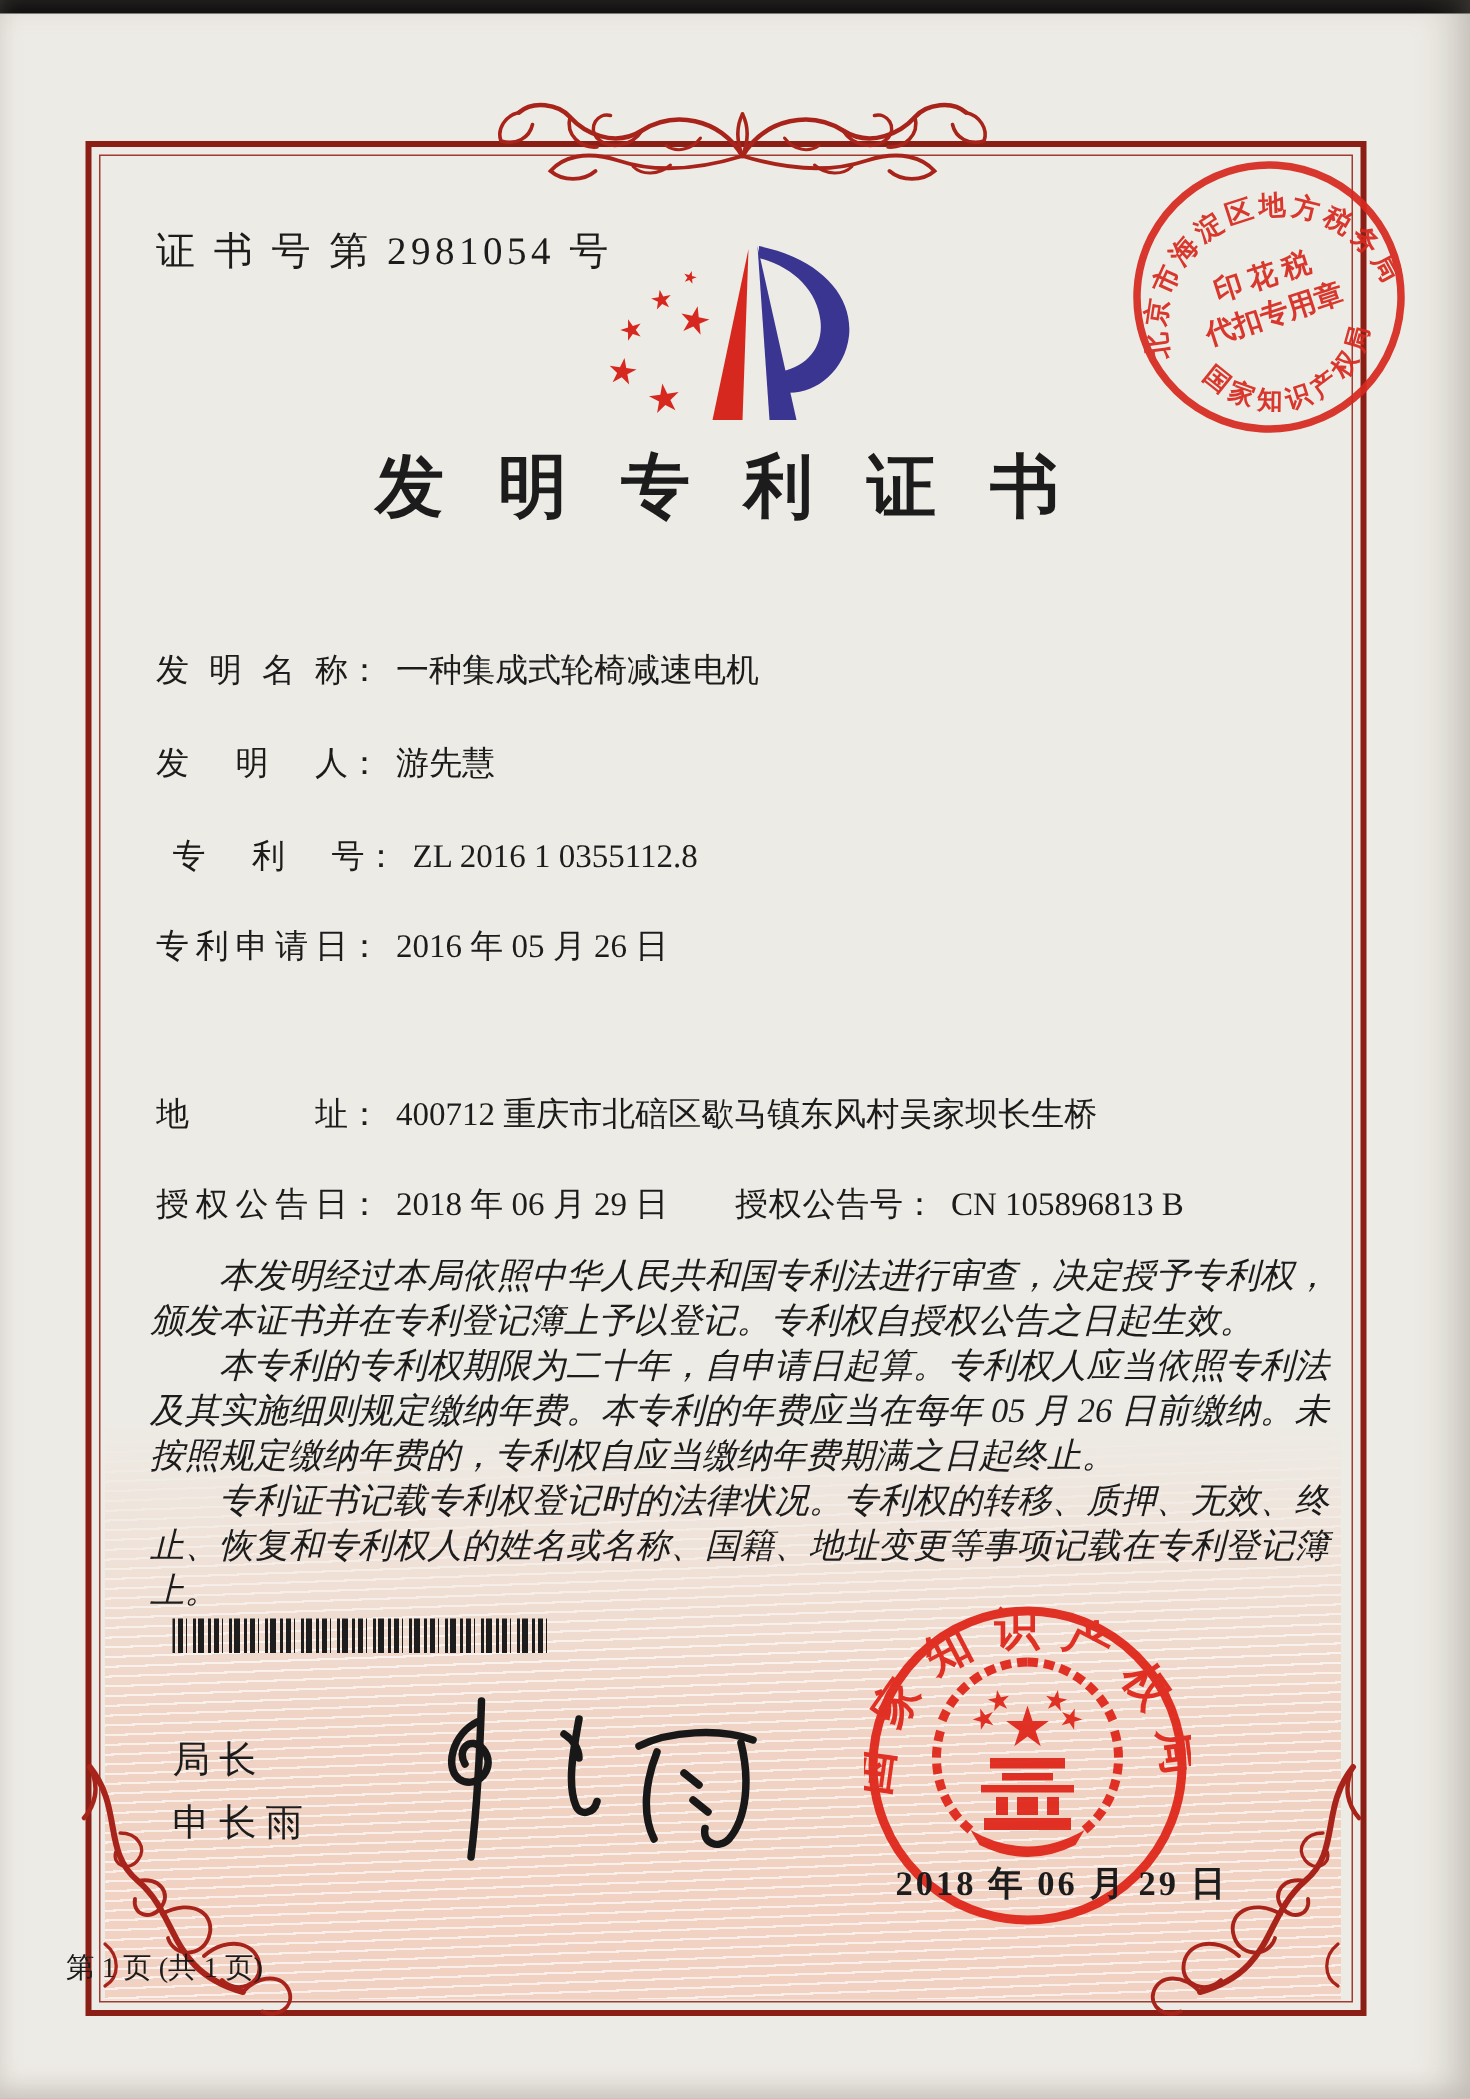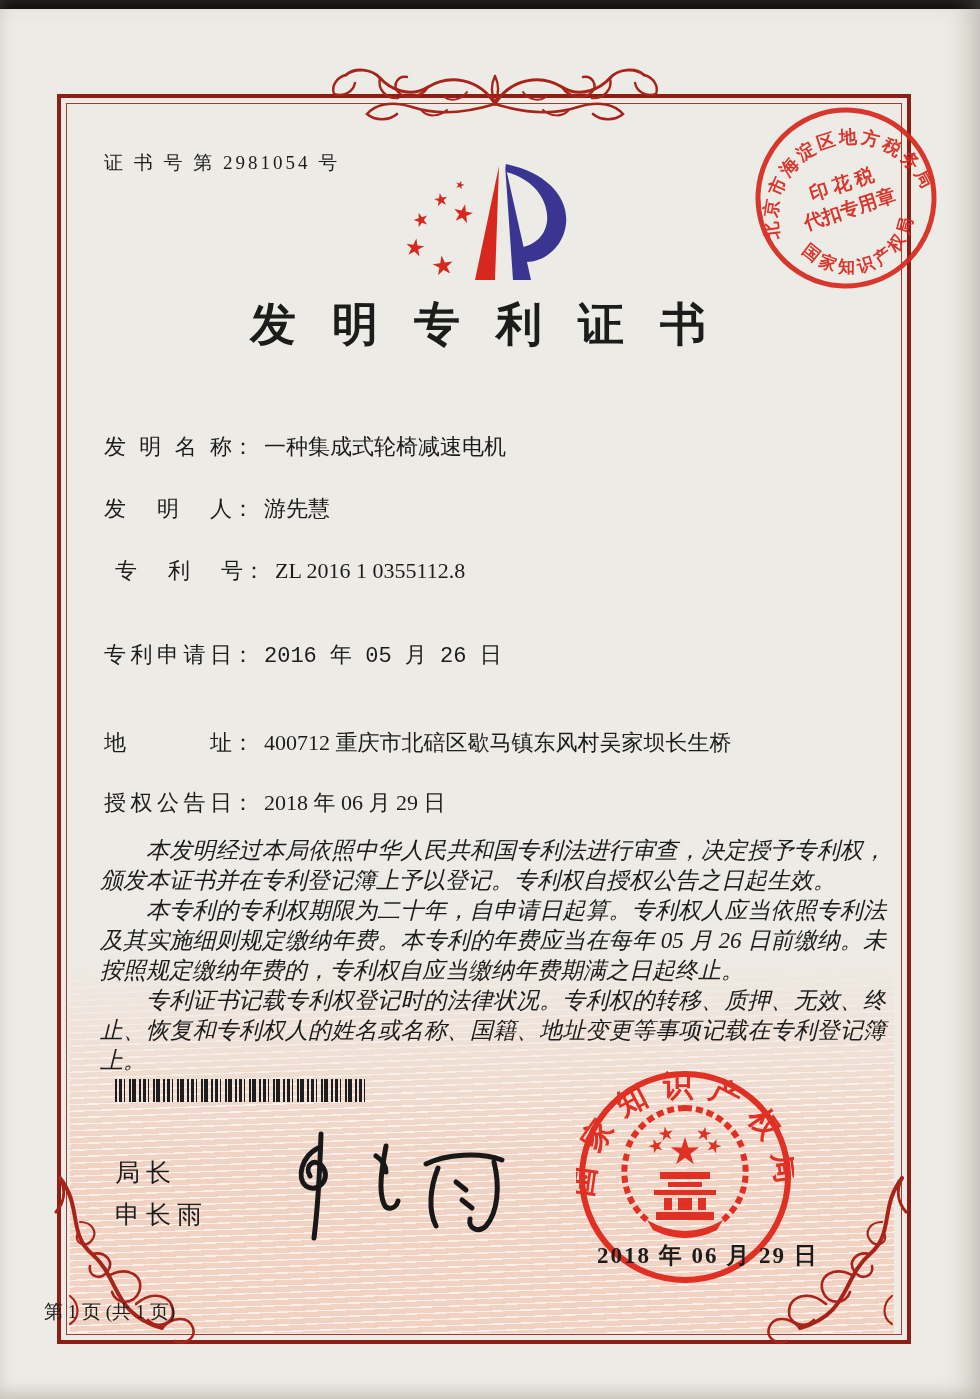--- a/index.html
+++ b/index.html
@@ -14,21 +14,21 @@
   #frame{left:57px;top:94px;width:846px;height:1242px;border:4px solid #8c1f15;}
   #frame::after{content:"";position:absolute;inset:5px;border:1.6px solid #a23a2e;}
   
   #pink{left:70px;top:948px;width:824px;height:385px;
       background:linear-gradient(180deg,rgba(242,215,201,0) 0%,rgba(242,215,201,.45) 22%,rgba(240,208,192,.9) 55%,rgba(241,209,194,1) 100%);}
   #pink::after{content:"";position:absolute;inset:0;
       background:repeating-linear-gradient(178deg,rgba(255,255,255,.65) 0 1.4px,rgba(255,255,255,0) 1.4px 6.5px);
       -webkit-mask-image:linear-gradient(180deg,transparent 0%,#000 40%);
       mask-image:linear-gradient(180deg,transparent 0%,#000 40%);}
   
-  #cert-no{left:104px;top:150px;font-size:19px;letter-spacing:3px;}
+  #cert-no{left:104px;top:150px;font-size:26px;letter-spacing:3px;}
   #title{left:57px;top:294px;width:846px;text-align:center;font-size:46px;font-weight:bold;
          letter-spacing:36px;padding-left:32px;box-sizing:border-box;}
   .field-row{left:104px;font-size:22px;white-space:nowrap;}
   .field-label{display:inline-block;width:128px;text-align:justify;text-align-last:justify;
          -moz-text-align-last:justify;text-justify:inter-character;vertical-align:top;}
   .colon{display:inline-block;margin-right:10px;}
   #grant-no-pair{position:absolute;left:386px;top:0;}
   #grant-no-pair .field-label{width:112px;}
   #body-text{left:100px;top:836px;width:786px;font-size:23px;line-height:30px;text-align:justify;font-style:italic;}
   #body-text p{margin:0;text-indent:2em;}
@@ -132,28 +132,31 @@
 
   <div class="abs field-row" style="top:432px;">
     <span class="field-label">发明名称</span><span class="colon">：</span><span>一种集成式轮椅减速电机</span>
   </div>
   <div class="abs field-row" style="top:494px;">
     <span class="field-label">发明人</span><span class="colon">：</span><span>游先慧</span>
   </div>
   <div class="abs field-row" style="top:556px;margin-left:11px;">
     <span class="field-label">专利号</span><span class="colon">：</span><span>ZL 2016 1 0355112.8</span>
   </div>
-  <div class="abs field-row" style="top:640px;font-family:Liberation Mono, monospace;">
+  <div class="abs field-row" style="top:616px;">
     <span class="field-label">专利申请日</span><span class="colon">：</span><span>2016 年 05 月 26 日</span>
   </div>
   <div class="abs field-row" style="top:728px;">
     <span class="field-label">地址</span><span class="colon">：</span><span>400712 重庆市北碚区歇马镇东风村吴家坝长生桥</span>
   </div>
   <div class="abs field-row" style="top:788px;">
     <span class="field-label">授权公告日</span><span class="colon">：</span><span>2018 年 06 月 29 日</span>
+    <span id="grant-no-pair">
+      <span class="field-label">授权公告号</span><span class="colon">：</span><span>CN 105896813 B</span>
+    </span>
   </div>
 
   <div class="abs" id="body-text">
     <p>本发明经过本局依照中华人民共和国专利法进行审查，决定授予专利权，颁发本证书并在专利登记簿上予以登记。专利权自授权公告之日起生效。</p>
     <p>本专利的专利权期限为二十年，自申请日起算。专利权人应当依照专利法及其实施细则规定缴纳年费。本专利的年费应当在每年 05 月 26 日前缴纳。未按照规定缴纳年费的，专利权自应当缴纳年费期满之日起终止。</p>
     <p>专利证书记载专利权登记时的法律状况。专利权的转移、质押、无效、终止、恢复和专利权人的姓名或名称、国籍、地址变更等事项记载在专利登记簿上。</p>
   </div>
 
   <div class="abs" id="barcode"></div>
 

